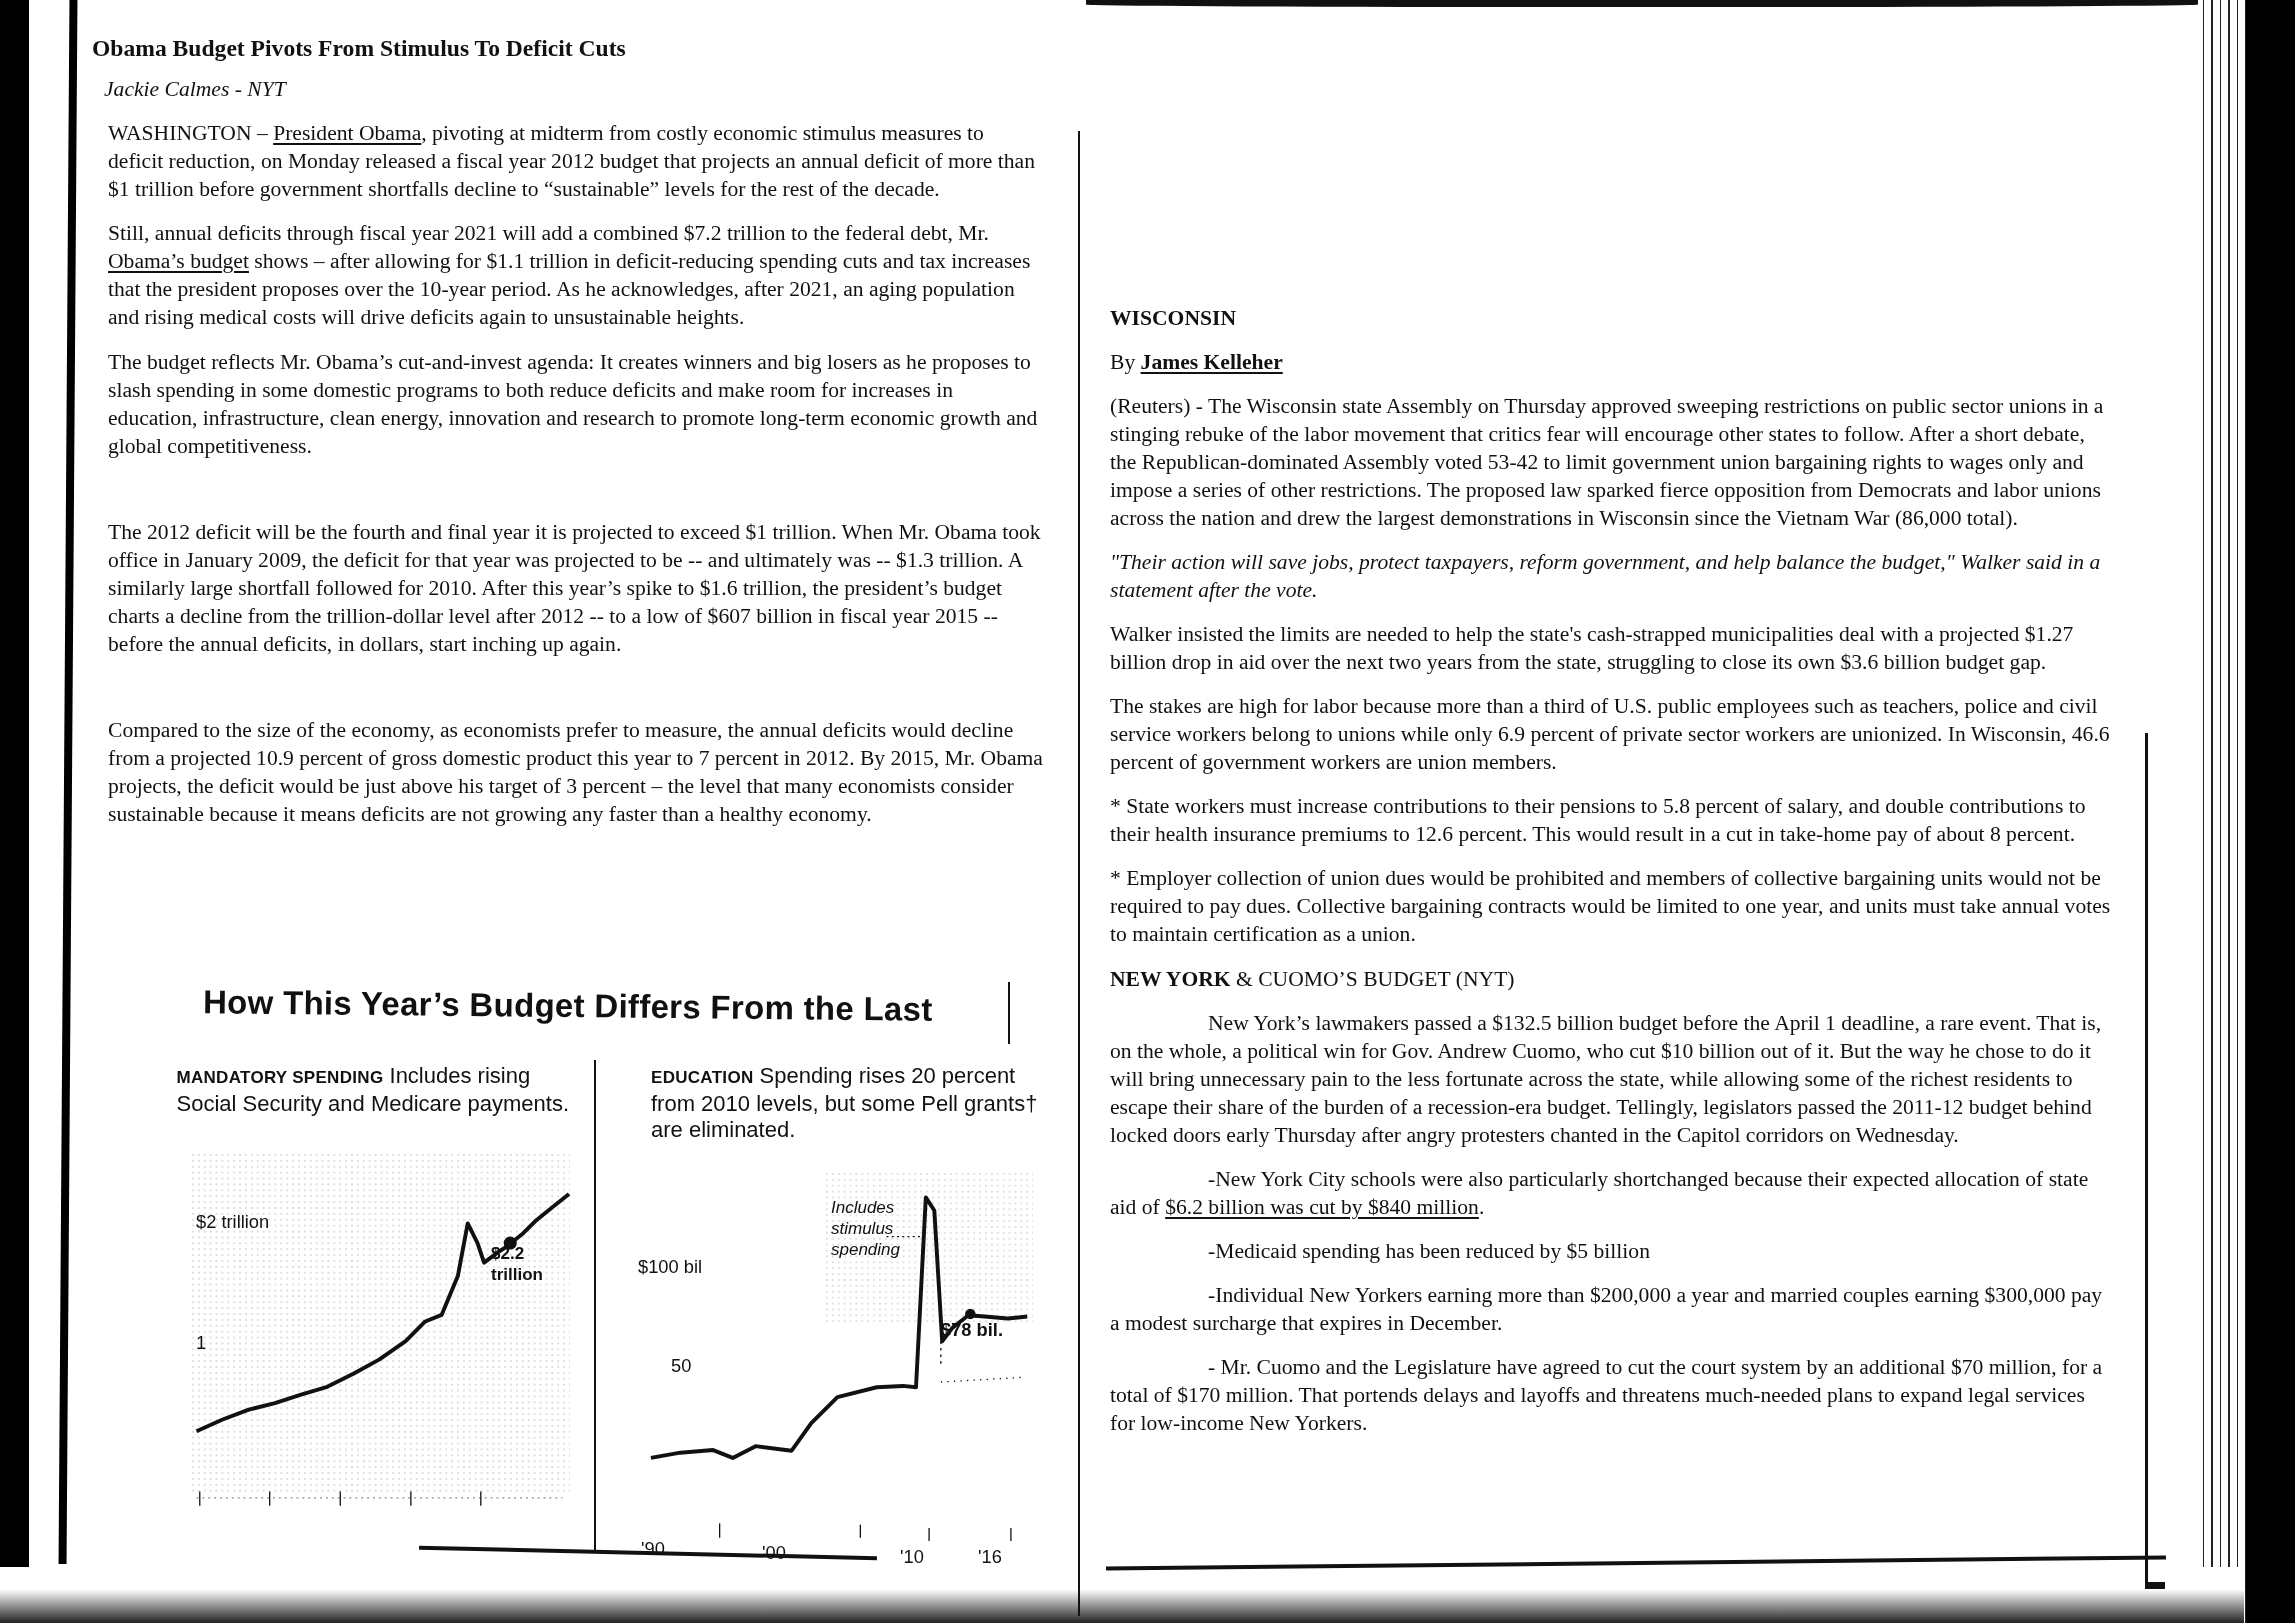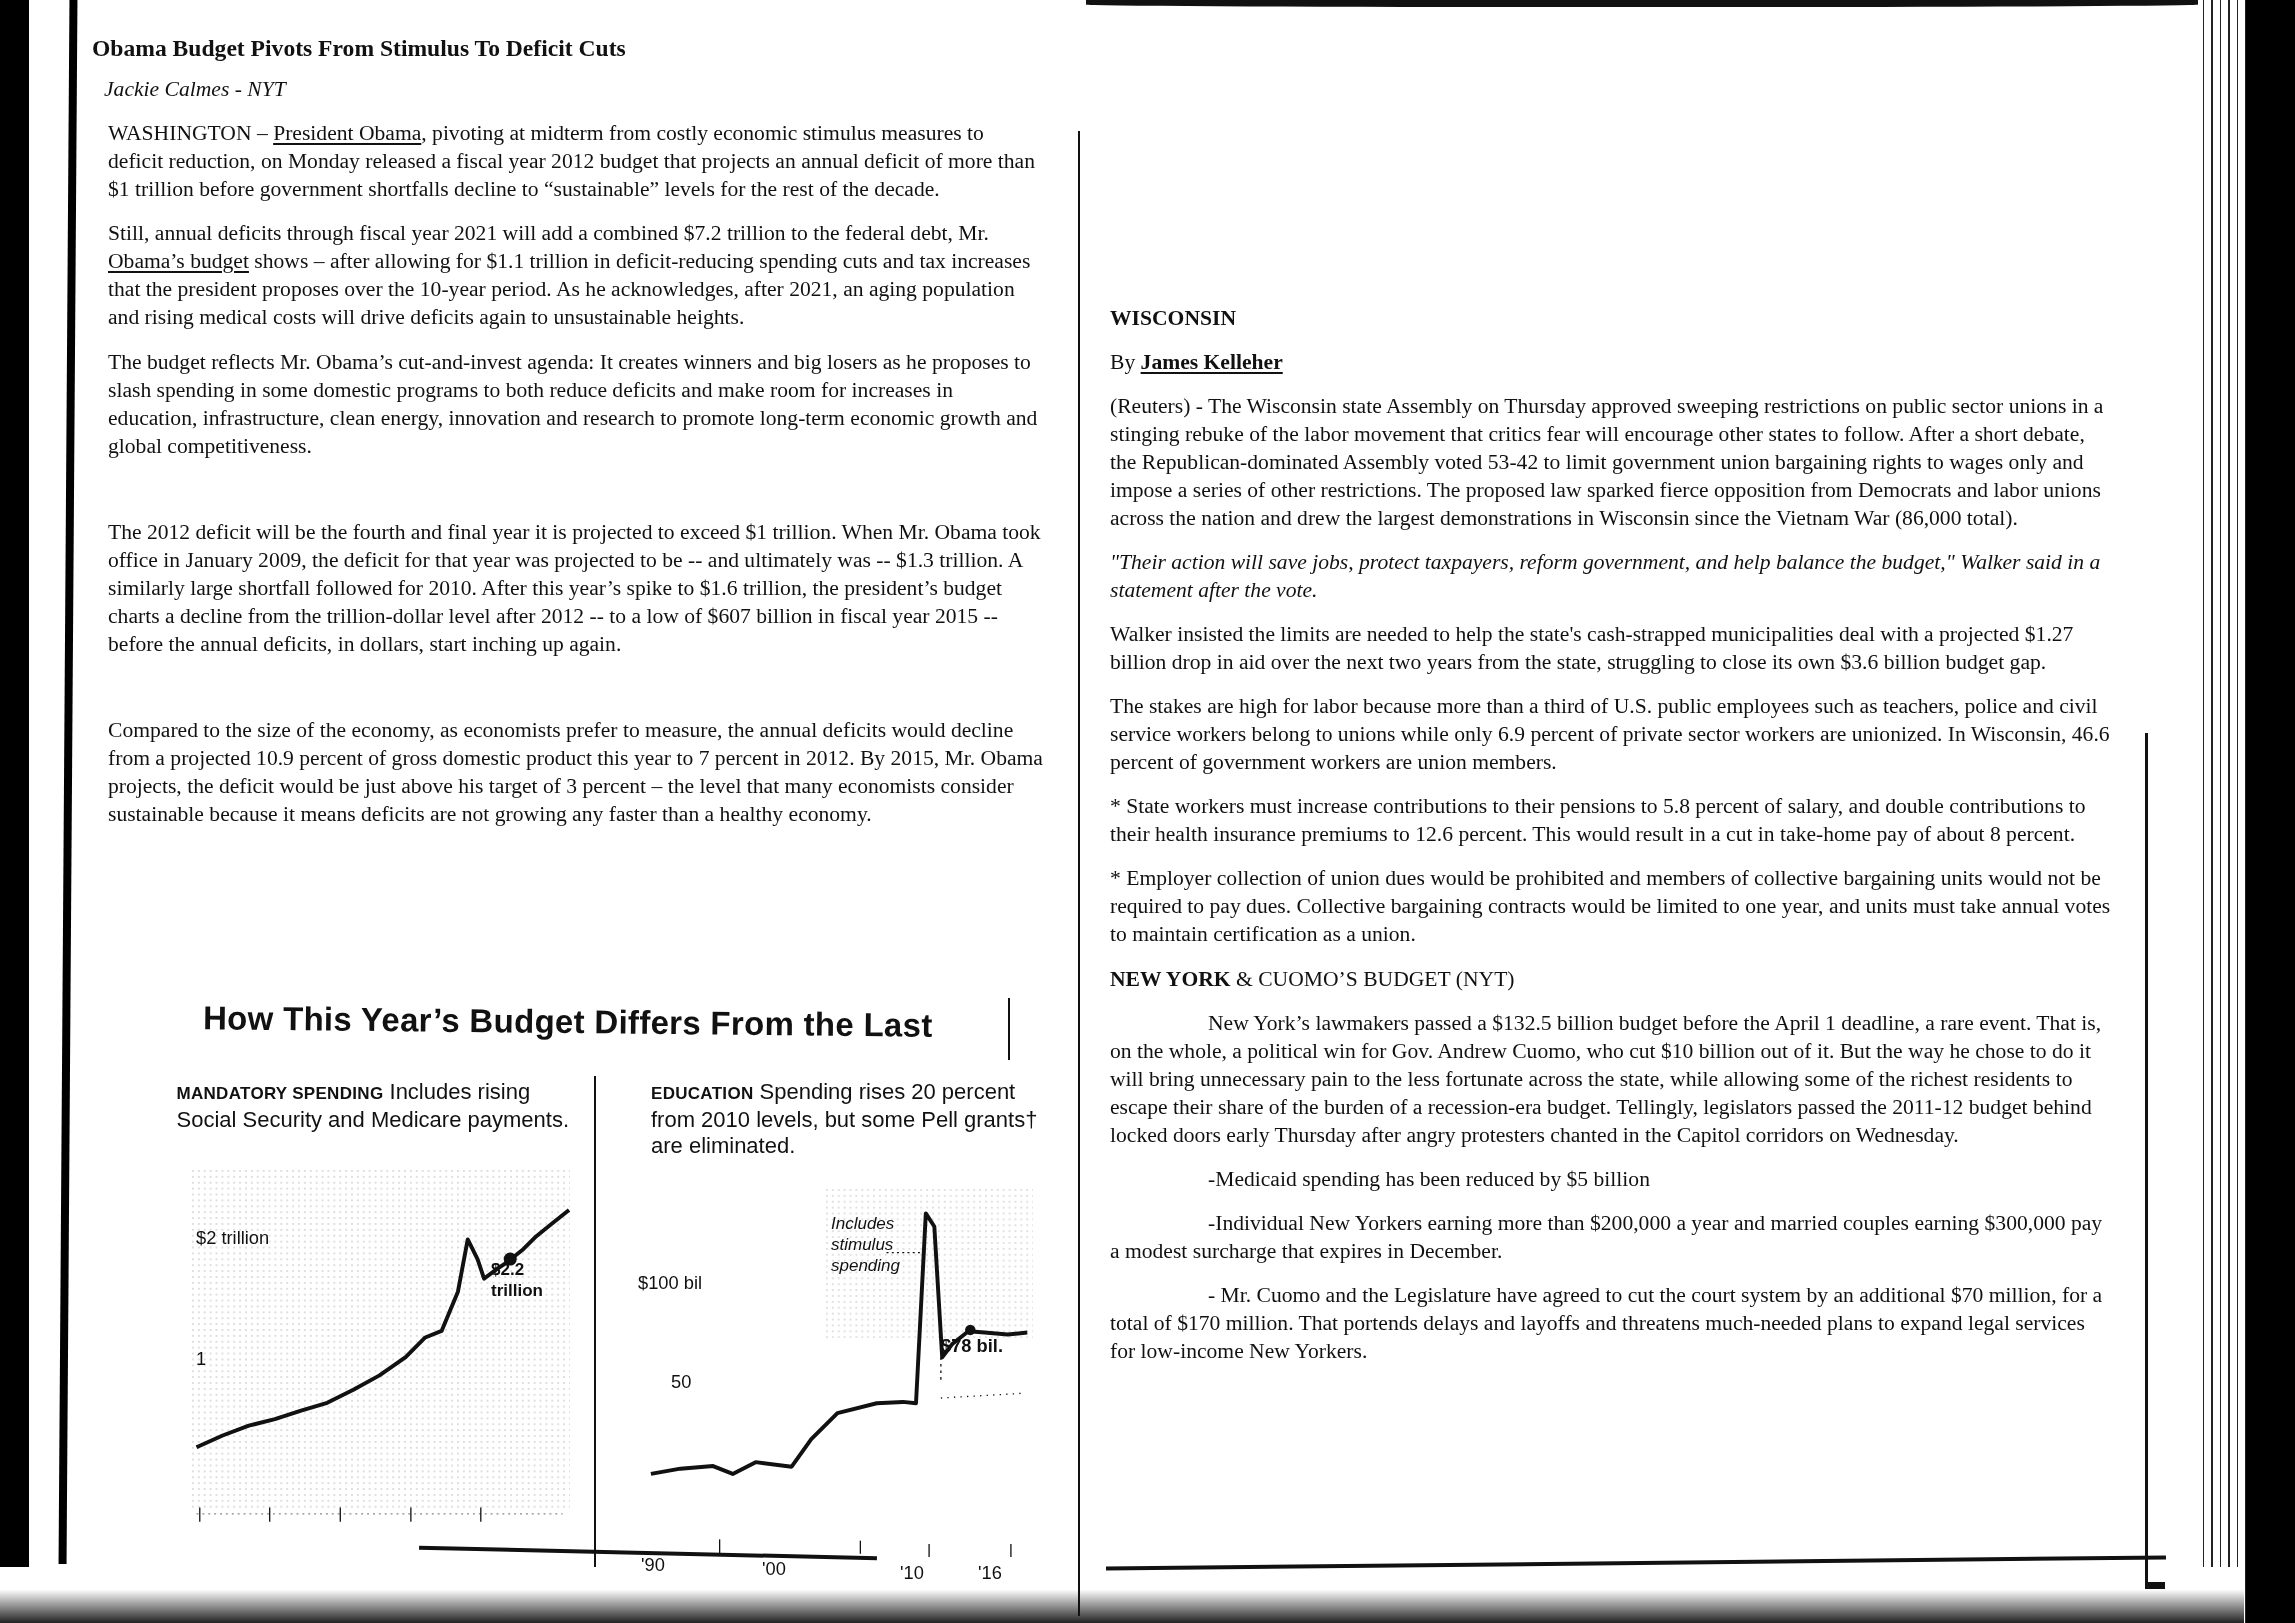--- a/index.html
+++ b/index.html
@@ -31,21 +31,21 @@
   .byline-italic { font-style: italic; margin: 12px; }
   p { margin: 16px; }
   .para-gap { margin-top: 17px; }
   .para-gap-lg { margin-top: 58px; }
   u { text-decoration: underline; text-underline-offset: 2.6px; }
   .italic { font-style: italic; }
   .bold { font-weight: bold; }
   .indent { text-indent: 98px; }
 
   
-  .graphic { position: absolute; left: 170px; top: 975px; width: 890px; height: 589px; font-family: "Liberation Sans", "DejaVu Sans", sans-serif; margin-top: 16px; }
+  .graphic { position: absolute; left: 170px; top: 975px; width: 890px; height: 589px; font-family: "Liberation Sans", "DejaVu Sans", sans-serif; }
   .graphic-title { position: absolute; left: 33px; top: 11.8px; font-size: 33px; font-weight: bold; letter-spacing: 0.3px; transform: rotate(0.6deg); }
   .graphic-bar { position: absolute; left: 838px; top: 6.5px; width: 2px; height: 62px; background: #111; }
   .panel-divider { position: absolute; left: 424px; top: 85px; width: 2px; height: 491px; background: #111; }
   .panel-cap { position: absolute; font-size: 22px; line-height: 26px; }
   .panel-cap .kicker { font-weight: bold; font-size: 17px; letter-spacing: 0.3px; }
   .cap-left { left: 6.5px; top: 88px; width: 393px; }
   .cap-right { left: 481px; top: 88px; width: 393px; }
   .chart-svg { position: absolute; }
   .chart-label { position: absolute; font-size: 18.3px; }
   .chart-label.small { font-size: 17px; }
@@ -131,17 +131,18 @@
   <p><span>By </span><u class="bold">James Kelleher</u></p>
   <p>(Reuters) - The Wisconsin state Assembly on Thursday approved sweeping restrictions on public sector unions in a stinging rebuke of the labor movement that critics fear will encourage other states to follow. After a short debate, the Republican-dominated Assembly voted 53-42 to limit government union bargaining rights to wages only and impose a series of other restrictions. The proposed law sparked fierce opposition from Democrats and labor unions across the nation and drew the largest demonstrations in Wisconsin since the Vietnam War (86,000 total).</p>
   <p class="italic">"Their action will save jobs, protect taxpayers, reform government, and help balance the budget," Walker said in a statement after the vote.</p>
   <p>Walker insisted the limits are needed to help the state's cash-strapped municipalities deal with a projected $1.27 billion drop in aid over the next two years from the state, struggling to close its own $3.6 billion budget gap.</p>
   <p>The stakes are high for labor because more than a third of U.S. public employees such as teachers, police and civil service workers belong to unions while only 6.9 percent of private sector workers are unionized. In Wisconsin, 46.6 percent of government workers are union members.</p>
   <p>* State workers must increase contributions to their pensions to 5.8 percent of salary, and double contributions to their health insurance premiums to 12.6 percent. This would result in a cut in take-home pay of about 8 percent.</p>
   <p>* Employer collection of union dues would be prohibited and members of collective bargaining units would not be required to pay dues. Collective bargaining contracts would be limited to one year, and units must take annual votes to maintain certification as a union.</p>
 
   <p style="margin-top:17px"><span class="bold">NEW YORK</span><span> &amp; CUOMO’S BUDGET (NYT)</span></p>
   <p class="indent">New York’s lawmakers passed a $132.5 billion budget before the April 1 deadline, a rare event. That is, on the whole, a political win for Gov. Andrew Cuomo, who cut $10 billion out of it. But the way he chose to do it will bring unnecessary pain to the less fortunate across the state, while allowing some of the richest residents to escape their share of the burden of a recession-era budget. Tellingly, legislators passed the 2011-12 budget behind locked doors early Thursday after angry protesters chanted in the Capitol corridors on Wednesday.</p>
+  <p class="indent"><span>-New York City schools were also particularly shortchanged because their expected allocation of state aid of </span><u>$6.2 billion was cut by $840 million</u><span>.</span></p>
   <p class="indent">-Medicaid spending has been reduced by $5 billion</p>
   <p class="indent">-Individual New Yorkers earning more than $200,000 a year and married couples earning $300,000 pay a modest surcharge that expires in December.</p>
   <p class="indent">- Mr. Cuomo and the Legislature have agreed to cut the court system by an additional $70 million, for a total of $170 million. That portends delays and layoffs and threatens much-needed plans to expand legal services for low-income New Yorkers.</p>
 </section>
 
 
 </body></html>

